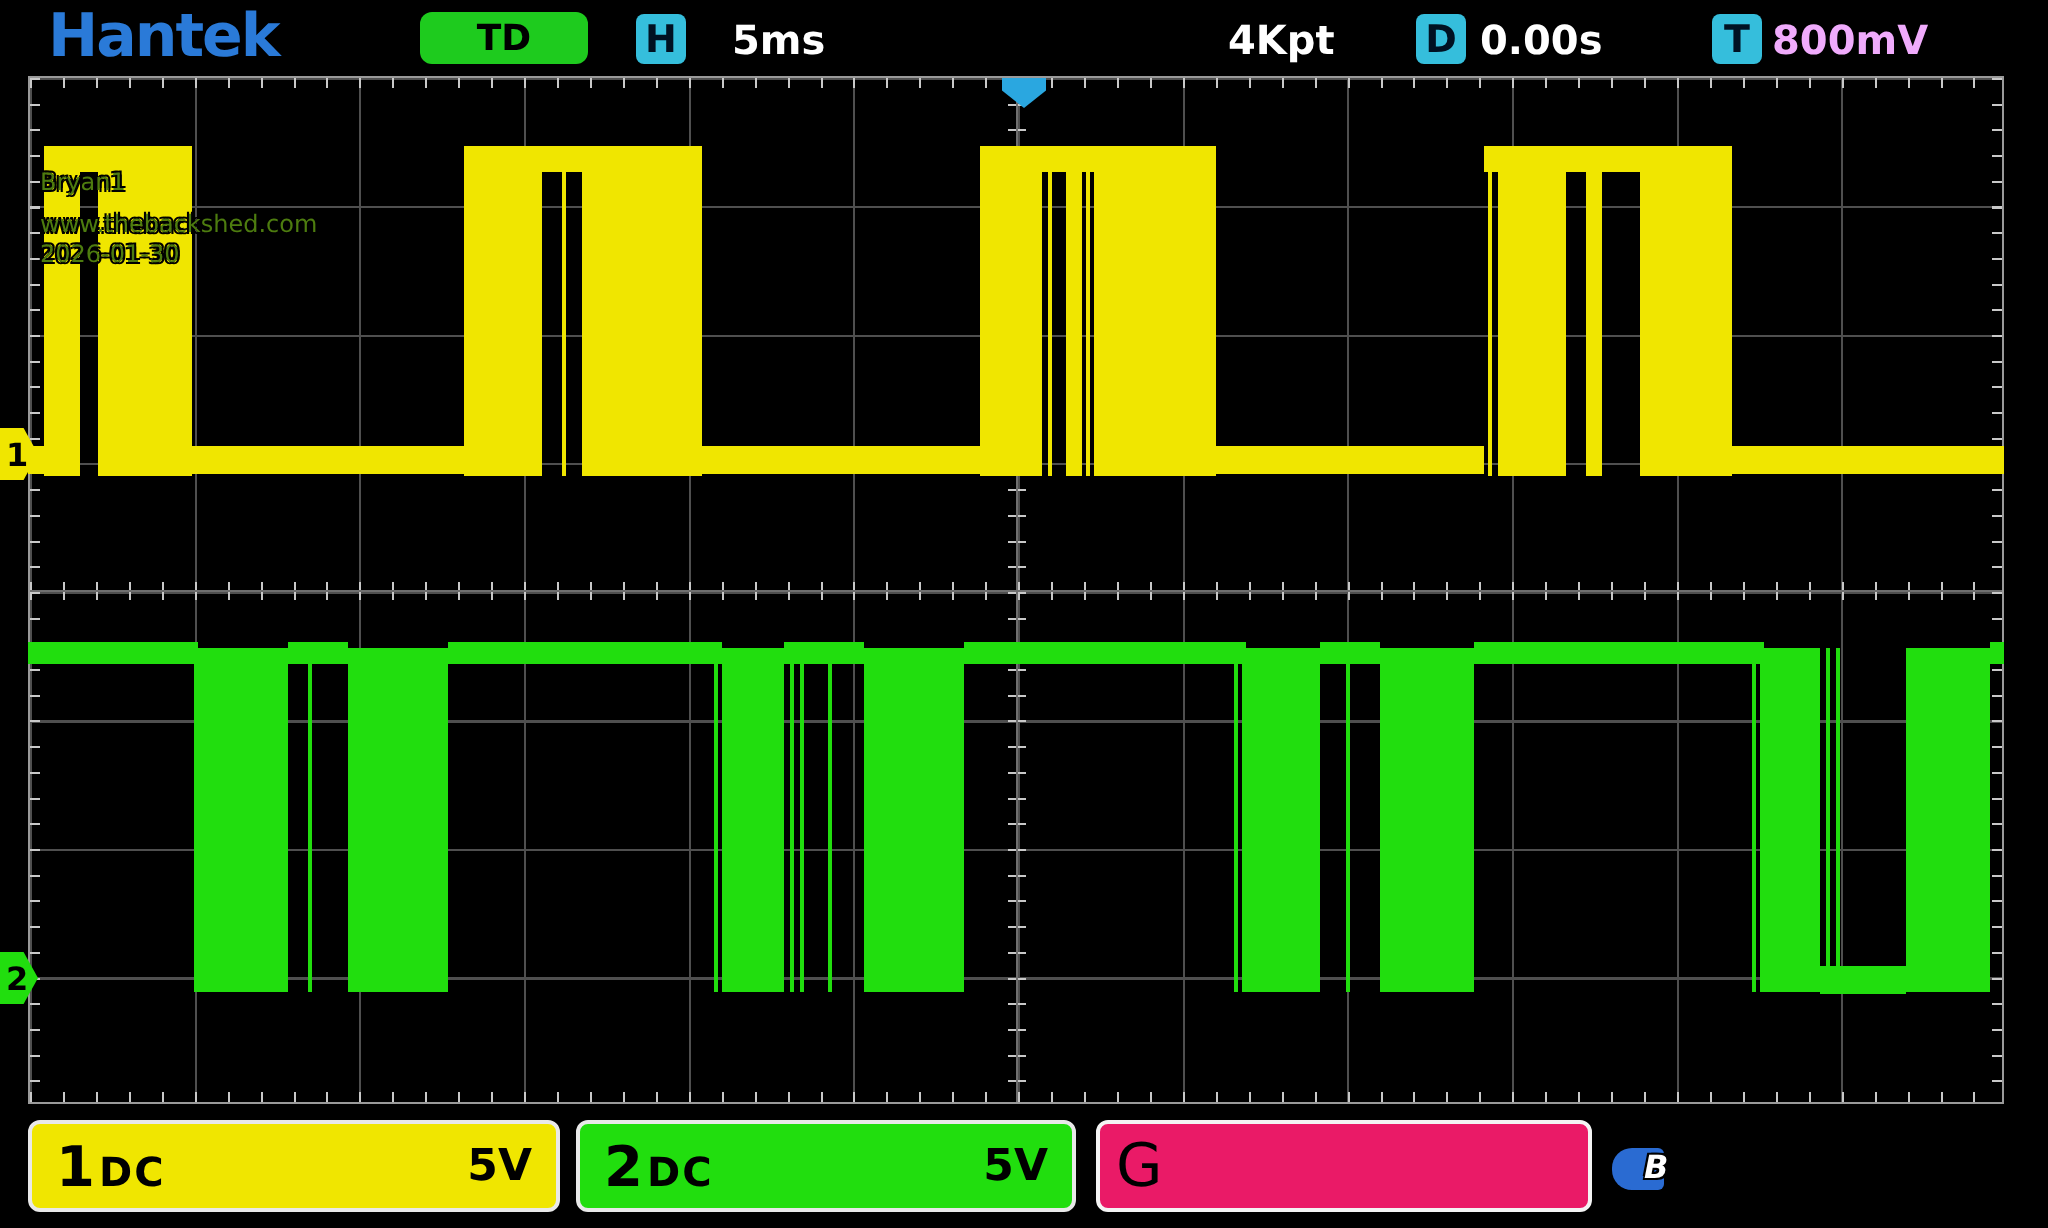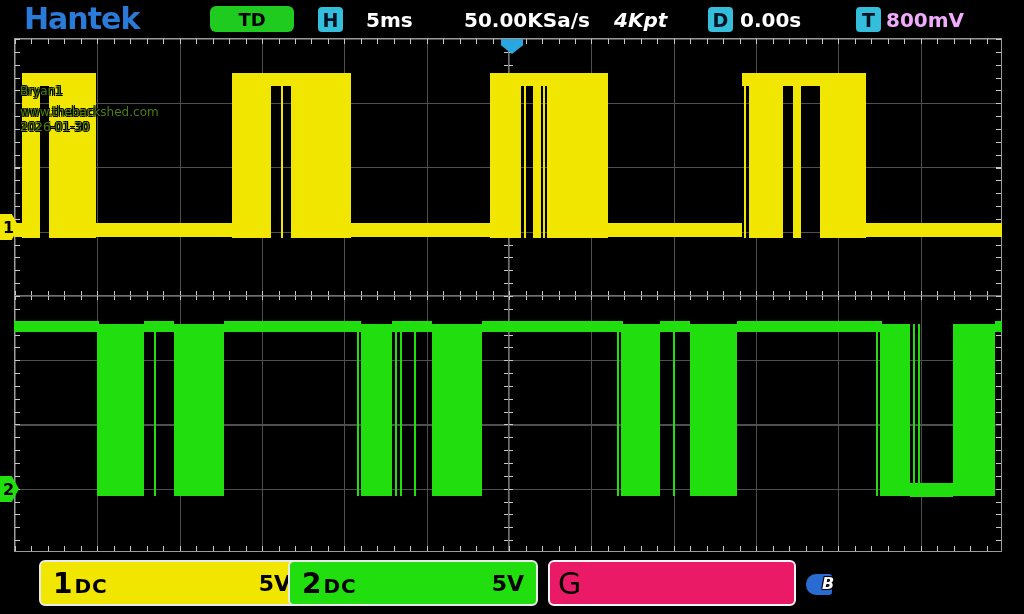--- a/index.html
+++ b/index.html
@@ -52,21 +52,21 @@
   .ovl{position:absolute;left:20px;color:#4d7c0f;font-size:12px;font-weight:normal;
     text-shadow:1px 1px 0 #000,-1px -1px 0 #000,1px -1px 0 #000,-1px 1px 0 #000;white-space:nowrap;}
 
   
   .chbox{position:absolute;top:560px;height:46px;border-radius:6px;box-sizing:border-box;
     border:2px solid #e9e9e9;display:flex;align-items:center;justify-content:space-between;
     padding:0 12px;color:#000;}
   .chbox .num{font-size:28px;font-weight:bold;}
   .chbox .coup{font-size:20px;font-weight:bold;margin-left:2px;letter-spacing:1px;}
   .chbox .scale{font-size:22px;font-weight:bold;}
-  #ch1box{left:14px;width:266px;background:#f0e600;margin-left:25px;}
+  #ch1box{left:14px;width:266px;background:#f0e600;}
   #ch2box{left:288px;width:250px;background:#21de0e;}
   #gbox{position:absolute;left:548px;top:560px;width:248px;height:46px;background:#ea1a67;
     border-radius:6px;box-sizing:border-box;border:2px solid #f4f4f4;display:flex;
     align-items:center;padding:0 8px;color:#000;}
   #gbox .gletter{font-size:30px;font-weight:normal;margin-right:8px;}
   #gbox .gcol{display:flex;flex-direction:column;line-height:1.05;flex:1;}
   #gbox .grow{display:flex;align-items:center;justify-content:center;gap:8px;
     font-size:15px;font-weight:bold;}
   #usb{position:absolute;left:806px;top:574px;width:26px;height:21px;background:#2a6bd2;
     border-radius:10px 3px 3px 10px;}
@@ -76,22 +76,21 @@
 </head>
 <body>
 
 <div id="screen">
 
   <div id="topbar">
     <div class="logo">Hantek</div>
     <div class="pill-btn">TD</div>
     <div class="cyanbox" style="left:318px;">H</div>
     <div class="tb-text" style="left:366px;">5ms</div>
-    <div class="tb-text" style="left:464px;">50.00KSa/s</div>
-    <div class="tb-text" style="left:614px;font-style:italic;">4Kpt</div>
+    <div class="tb-text" style="left:614px;">4Kpt</div>
     <div class="cyanbox" style="left:708px;">D</div>
     <div class="tb-text" style="left:740px;">0.00s</div>
     <div class="cyanbox" style="left:856px;">T</div>
     <div class="tb-text tb-yellow" style="left:886px;">800mV</div>
   </div>
 
   <div id="grid">
     <div class="tick-top"></div>
     <div class="tick-bottom"></div>
     <div class="tick-left"></div>

